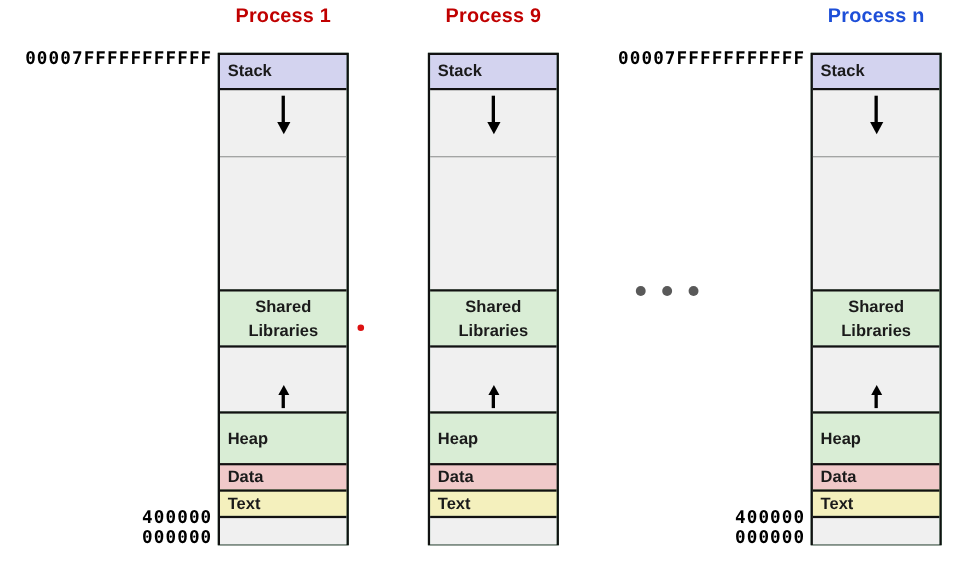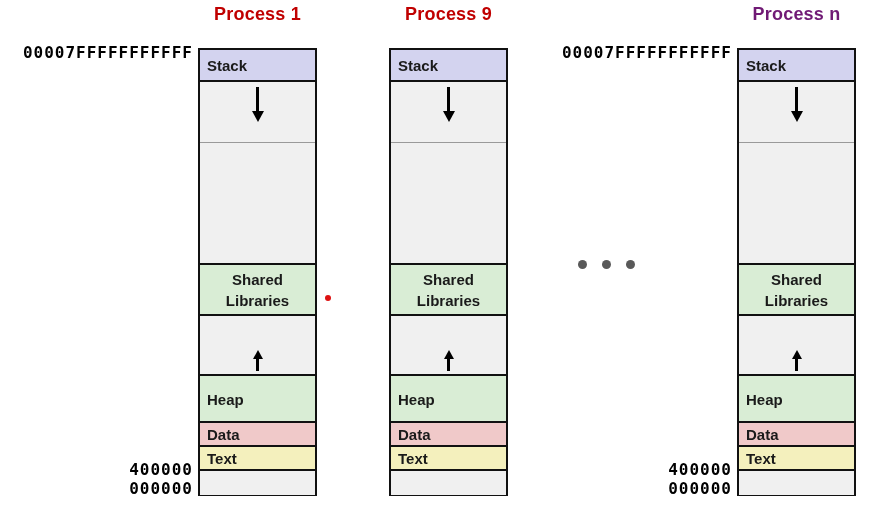--- a/index.html
+++ b/index.html
@@ -166,21 +166,21 @@
           <div class="section black-top" style="height: 24px; background: rgb(240, 201, 201);">
             <div class="sec-label left">Data</div>
           </div>
           <div class="section black-top" style="height: 24px; background: rgb(244, 240, 189);">
             <div class="sec-label left">Text</div>
           </div>
           <div class="section black-top" style="height: 26px; background: rgb(240, 240, 240);"></div>
         </div>
       </div>
       <div class="process-col" style="left: 737px;">
-        <div class="process-title" style="color: #701a75;">Process n</div>
+        <div class="process-title" style="color: #1d4ed8;">Process n</div>
         <div class="mono-addr top-addr">00007FFFFFFFFFFF</div>
         <div class="mono-addr bottom-addr">
           <span>400000</span>
           <span>000000</span>
         </div>
         <div class="memory-box" style="border-color: rgb(17, 17, 17);">
           <div class="section" style="height: 30px; background: rgb(211, 211, 239);">
             <div class="sec-label left">Stack</div>
           </div>
           <div class="section black-top" style="height: 62px; background: rgb(240, 240, 240);">

